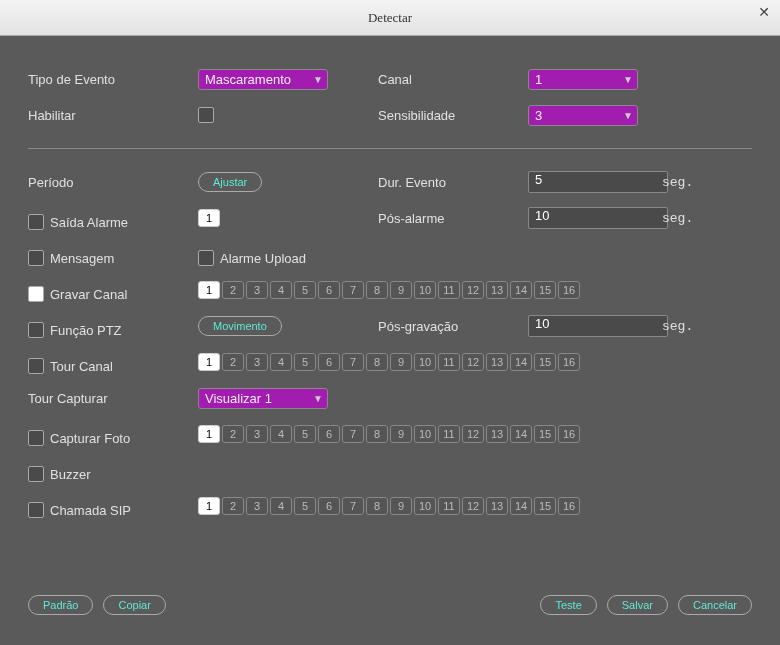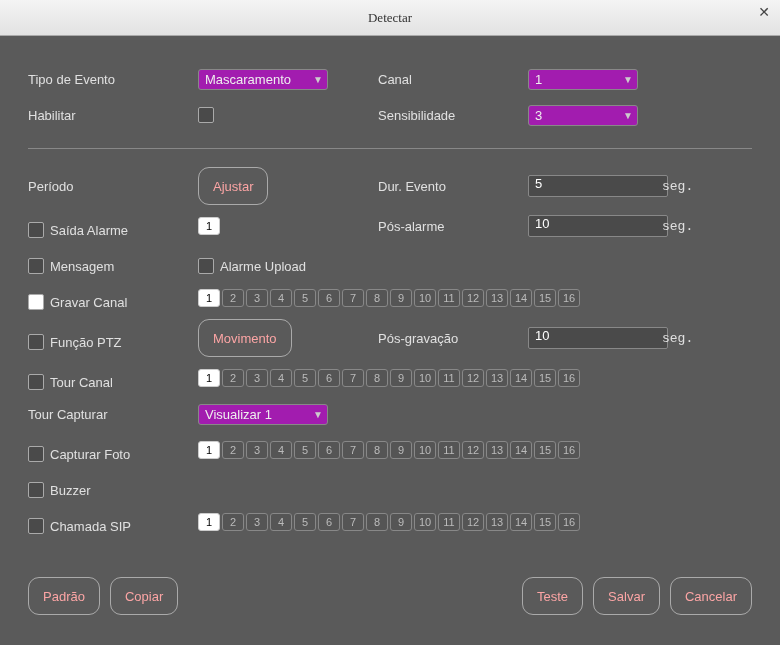--- a/index.html
+++ b/index.html
@@ -98,28 +98,28 @@
     vertical-align: middle;
     cursor: pointer;
   }
   .checkbox.checked {
     background: #fff;
   }
   .btn {
     display: inline-flex;
     align-items: center;
     justify-content: center;
-    height: 38px;
+    height: 20px;
     padding: 0 14px;
     border: 1px solid #aaa;
     border-radius: 11px;
     background: #5a5a5a;
-    color: #fca5a5;
-    cursor: pointer;
-    font-size: 13px;
+    color: #5eead4;
+    cursor: pointer;
+    font-size: 11px;
   }
   .chanstrip {
     display: flex;
     gap: 2px;
   }
   .chan {
     width: 22px;
     height: 18px;
     border: 1px solid #888;
     border-radius: 3px;

